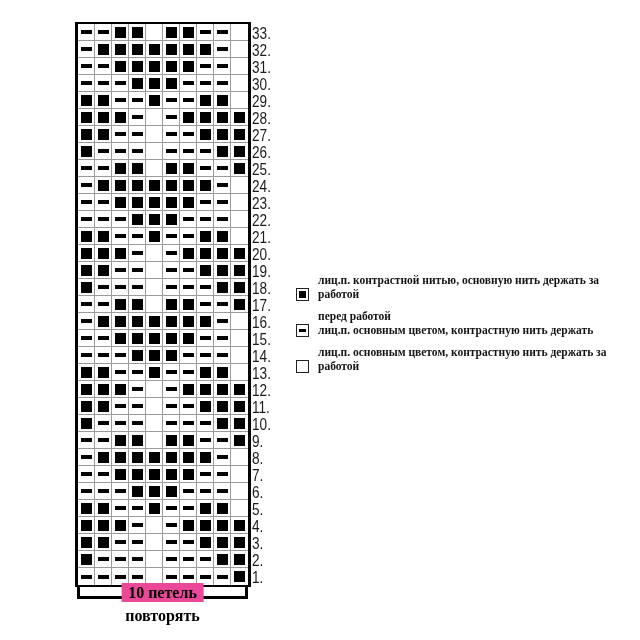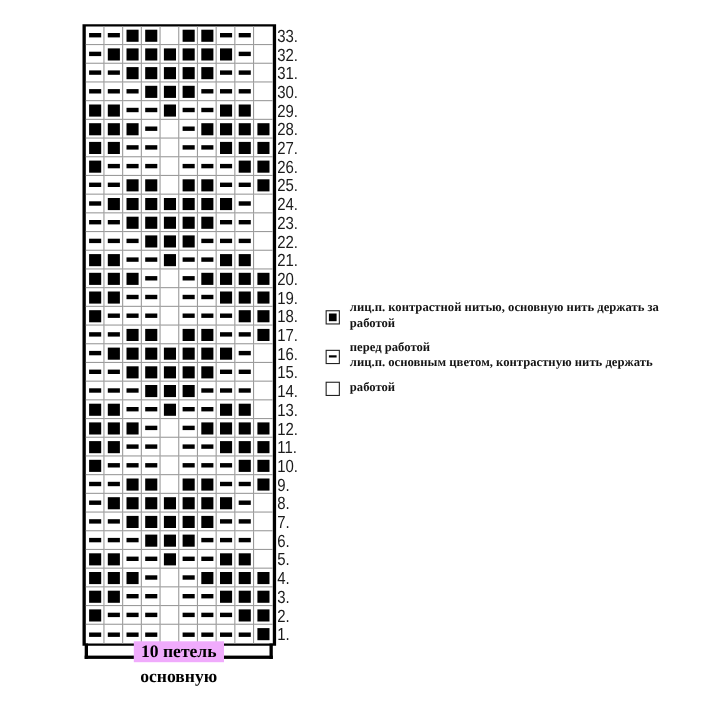--- a/index.html
+++ b/index.html
@@ -26,40 +26,40 @@
   .dash{width:11px;height:4px;background:#000;display:block;}
   
   .rownums{
     position:absolute;left:252px;top:25px;
     transform:scaleX(0.85);transform-origin:left top;
     color:#1c1c1c;
   }
   .rownum{height:17px;line-height:17px;font-size:16px;letter-spacing:0px;}
   
   .legend{position:absolute;left:296px;top:274px;width:318px;}
-  .legend-item{display:flex;gap:9px;margin-bottom:9px;align-items:center;}
+  .legend-item{display:flex;gap:9px;margin-bottom:9px;align-items:flex-end;}
   .lsym{
     width:13px;height:13px;flex:none;margin-top:1px;box-sizing:border-box;
     border:1.5px solid #222;background:#fff;
     display:flex;align-items:center;justify-content:center;
   }
   .lsym .fill{width:7px;height:7px;background:#000;display:block;}
   .lsym .bar{width:7px;height:2.5px;background:#000;display:block;}
   .ltext{
     font-family:"Liberation Serif","DejaVu Serif",serif;
     font-weight:bold;font-size:11.5px;line-height:13.5px;color:#141414;
   }
   
   .bracket{
     position:absolute;left:77px;top:585px;width:171px;height:14px;box-sizing:border-box;
     border-left:3px solid #000;border-right:3px solid #000;border-bottom:3px solid #000;
   }
   .bracket-label{
     position:absolute;left:50%;top:-2px;transform:translateX(-50%);
-    background:#f0abfc;padding:0 7px;white-space:nowrap;
+    background:#ec4899;padding:0 7px;white-space:nowrap;
     font-family:"Liberation Serif","DejaVu Serif",serif;
     font-weight:bold;font-size:16px;line-height:19px;color:#000;
   }
   .repeat-line2{
     position:absolute;left:77px;top:607px;width:171px;text-align:center;
     font-family:"Liberation Serif","DejaVu Serif",serif;
     font-weight:bold;font-size:16px;color:#000;
   }
 </style>
 </head>
@@ -1041,21 +1041,22 @@
         <span class="bar"></span>
       </span>
       <div class="ltext">
         <div>перед работой</div>
         <div>лиц.п. основным цветом, контрастную нить держать</div>
       </div>
     </div>
     <div class="legend-item">
       <span class="lsym"></span>
       <div class="ltext">
+        <div>лиц.п. основным цветом, контрастную нить держать за</div>
         <div>работой</div>
       </div>
     </div>
   </div>
 
 <div class="bracket">
   <div class="bracket-label">10 петель</div>
 </div>
-<div class="repeat-line2">основную</div>
+<div class="repeat-line2">повторять</div>
 
 </body></html>

